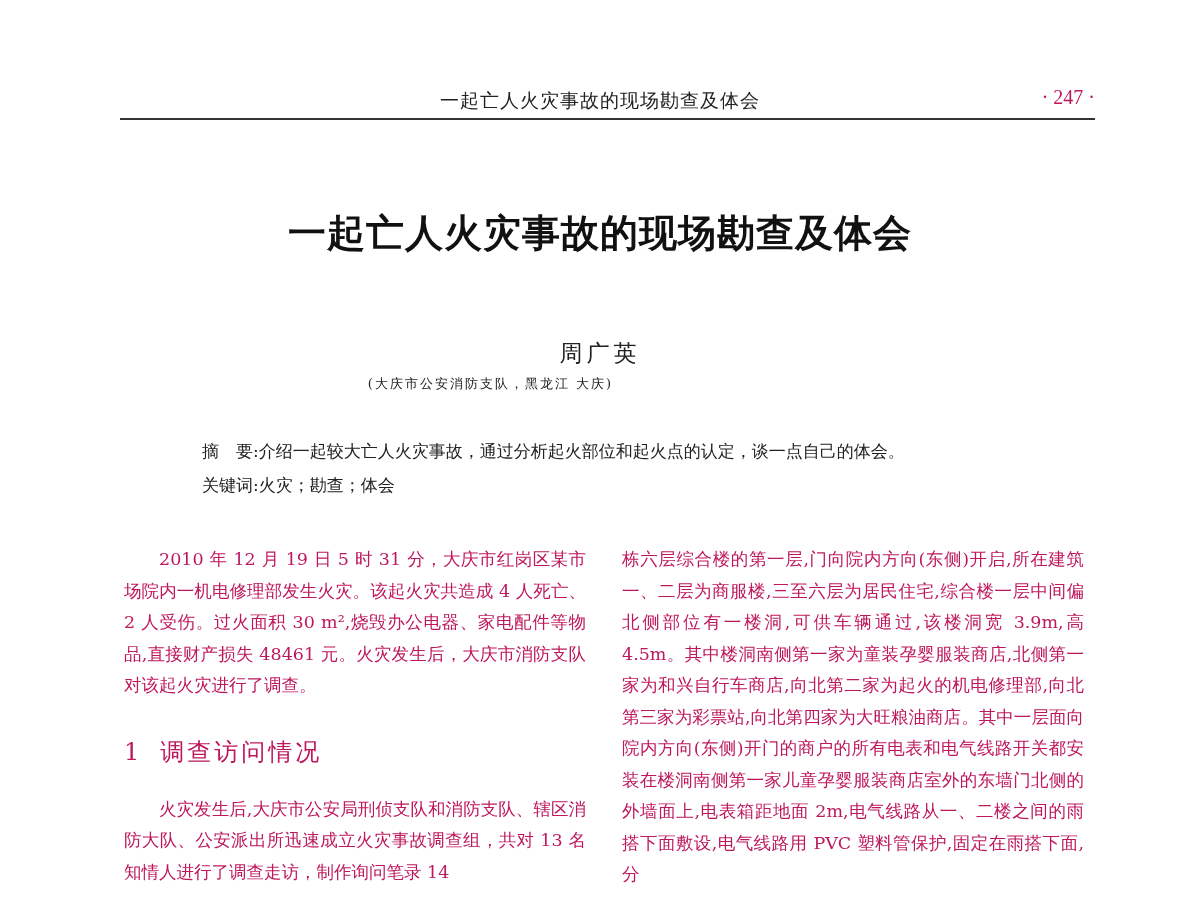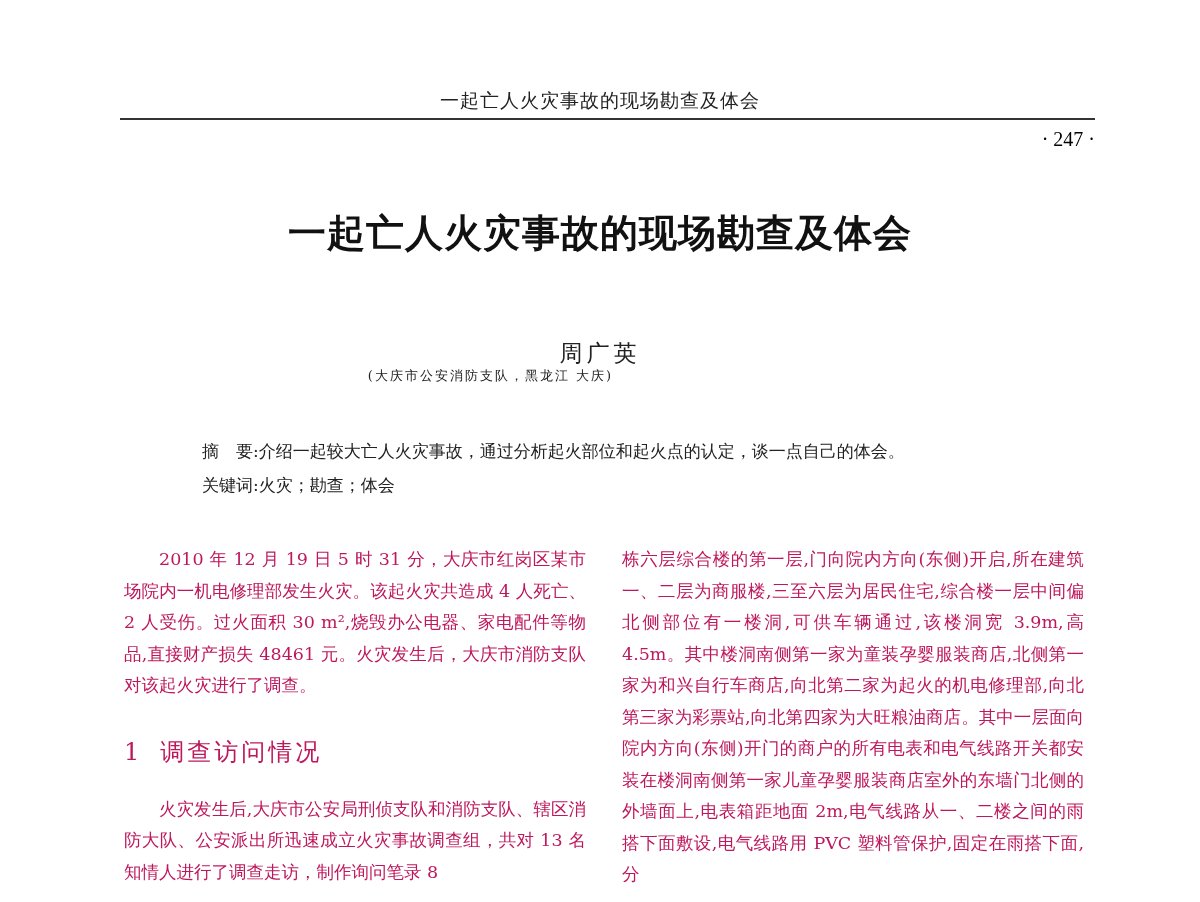--- a/index.html
+++ b/index.html
@@ -7,38 +7,37 @@
       width: 1200px; height: 902px; position: relative; overflow: hidden;
       font-family: "DejaVu Serif", "Liberation Serif", serif; color: #1a1a1a;
     }
     .running-head {
       position: absolute; left: 120px; top: 84px; width: 975px; height: 30px;
     }
     .running-title {
       position: absolute; left: 320px; top: 4px; font-size: 19px; letter-spacing: 1px; color: #222;
     }
     .page-number {
-      position: absolute; right: 0; top: 2px; font-size: 20px; color: #000000;
+      position: absolute; right: 0; top: 2px; font-size: 20px; color: #be185d;
       font-family: "Liberation Serif", serif;
-      margin-top: 42px;
     }
     .head-rule {
       position: absolute; left: 120px; top: 118px; width: 975px; height: 2px; background: #333;
     }
     .article-title {
       position: absolute; left: 0; width: 1200px; top: 208px; text-align: center;
       font-family: "DejaVu Sans", sans-serif; font-weight: bold; font-size: 38px;
       letter-spacing: 1px; color: #111;
     }
     .author {
       position: absolute; left: 0; width: 1200px; top: 338px; text-align: center;
       font-size: 23px; letter-spacing: 4px; color: #222;
     }
     .affiliation {
-      position: absolute; left: 0; width: 981px; top: 367px; text-align: center;
+      position: absolute; left: 0; width: 981px; top: 375px; text-align: center;
       font-size: 13px; letter-spacing: 2px; color: #222;
     }
     .abstract, .keywords {
       position: absolute; left: 202px; font-size: 17px; color: #222;
     }
     .abstract { top: 440px; }
     .keywords { top: 474px; text-align: center; }
     .label-bold { font-family: "DejaVu Sans", sans-serif; font-weight: normal; }
     .col {
       position: absolute; top: 544px; width: 462px;
@@ -71,18 +70,18 @@
 </div>
 <div class="keywords">
   <span class="label-bold">关键词</span><span>:火灾；勘查；体会</span>
 </div>
 
 <div class="col col-left">
   <p class="para indent">2010 年 12 月 19 日 5 时 31 分，大庆市红岗区某市场院内一机电修理部发生火灾。该起火灾共造成 4 人死亡、2 人受伤。过火面积 30 m²,烧毁办公电器、家电配件等物品,直接财产损失 48461 元。火灾发生后，大庆市消防支队对该起火灾进行了调查。</p>
   <div class="section-heading">
     <span class="section-num">1</span><span>调查访问情况</span>
   </div>
-  <p class="para indent">火灾发生后,大庆市公安局刑侦支队和消防支队、辖区消防大队、公安派出所迅速成立火灾事故调查组，共对 13 名知情人进行了调查走访，制作询问笔录 8</p>
+  <p class="para indent">火灾发生后,大庆市公安局刑侦支队和消防支队、辖区消防大队、公安派出所迅速成立火灾事故调查组，共对 13 名知情人进行了调查走访，制作询问笔录 14</p>
 </div>
 
 <div class="col col-right">
   <p class="para">栋六层综合楼的第一层,门向院内方向(东侧)开启,所在建筑一、二层为商服楼,三至六层为居民住宅,综合楼一层中间偏北侧部位有一楼洞,可供车辆通过,该楼洞宽 3.9m,高 4.5m。其中楼洞南侧第一家为童装孕婴服装商店,北侧第一家为和兴自行车商店,向北第二家为起火的机电修理部,向北第三家为彩票站,向北第四家为大旺粮油商店。其中一层面向院内方向(东侧)开门的商户的所有电表和电气线路开关都安装在楼洞南侧第一家儿童孕婴服装商店室外的东墙门北侧的外墙面上,电表箱距地面 2m,电气线路从一、二楼之间的雨搭下面敷设,电气线路用 PVC 塑料管保护,固定在雨搭下面,分</p>
 </div>
 
 </body></html>

